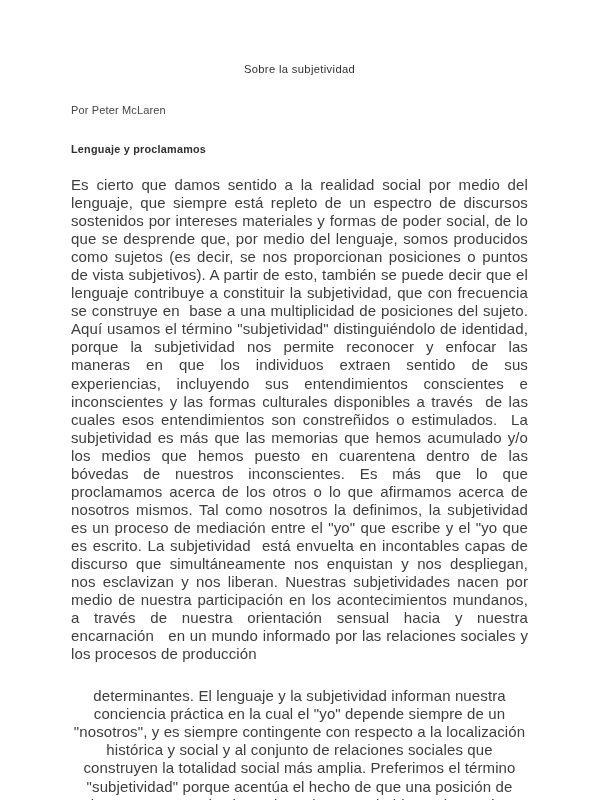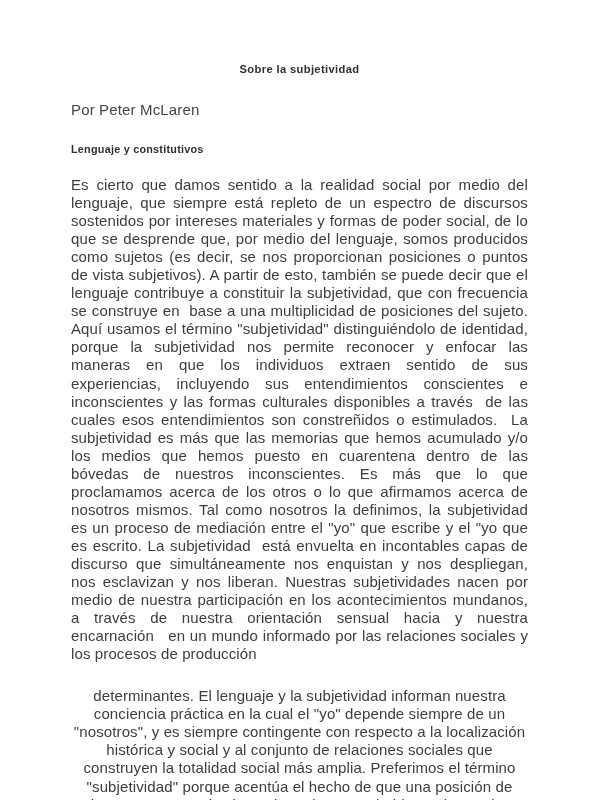--- a/index.html
+++ b/index.html
@@ -22,36 +22,36 @@
     width: 600px;
     height: 800px;
     background: #ffffff;
     box-sizing: border-box;
   }
 
   .doc-title {
     margin: 0;
     padding: 0;
     font-size: 11.2px;
-    font-weight: bold;
+    font-weight: normal;
     letter-spacing: 0.35px;
     text-align: center;
     color: #2f2f2f;
     position: absolute;
     left: 71px;
     top: 63px;
     width: 457px;
   }
 
   .byline {
     position: absolute;
     left: 71px;
     top: 103px;
     width: 457px;
-    font-size: 15px;
+    font-size: 11px;
     line-height: 14px;
     color: #454545;
     letter-spacing: 0.15px;
   }
 
   .section-heading {
     position: absolute;
     left: 71px;
     top: 142px;
     width: 457px;
@@ -91,19 +91,19 @@
 </style>
 </head>
 <body>
 
 <div class="page">
 
   <h1 class="doc-title">Sobre la subjetividad</h1>
 
   <div class="byline">Por Peter McLaren</div>
 
-  <div class="section-heading">Lenguaje y constitutivos</div>
+  <div class="section-heading">Lenguaje y proclamamos</div>
 
   <div class="body-block">
     <p class="body-para"><span>Es cierto que damos sentido a la realidad social por medio del lenguaje, que siempre está repleto de un espectro de discursos sostenidos por intereses materiales y formas de poder social, de lo que se desprende que, por medio del lenguaje, somos producidos como sujetos (es decir, se nos proporcionan posiciones o puntos de vista subjetivos). A partir de esto, también se puede decir que el lenguaje contribuye a constituir la subjetividad, que con frecuencia se construye en  base a una multiplicidad de posiciones del sujeto. Aquí usamos el término "subjetividad" distinguiéndolo de identidad, porque la subjetividad nos permite reconocer y enfocar las maneras en que los individuos extraen sentido de sus experiencias, incluyendo sus entendimientos conscientes e inconscientes y las formas culturales disponibles a través  de las cuales esos entendimientos son constreñidos o estimulados.  La subjetividad es más que las memorias que hemos acumulado y/o los medios que hemos puesto en cuarentena dentro de las bóvedas de nuestros inconscientes. Es más que lo que proclamamos acerca de los otros o lo que afirmamos acerca de nosotros mismos. Tal como nosotros la definimos, la subjetividad es un proceso de mediación entre el "yo" que escribe y el "yo que es escrito. La subjetividad  está envuelta en incontables capas de discurso que simultáneamente nos enquistan y nos despliegan, nos esclavizan y nos liberan. Nuestras subjetividades nacen por medio de nuestra participación en los acontecimientos mundanos, a través de nuestra orientación sensual hacia y nuestra encarnación   en un mundo informado por las relaciones sociales y los procesos de producción</span><span class="hard-break-line">determinantes. El lenguaje y la subjetividad informan nuestra conciencia práctica en la cual el "yo" depende siempre de un "nosotros", y es siempre contingente con respecto a la localización histórica y social y al conjunto de relaciones sociales que construyen la totalidad social más amplia. Preferimos el término "subjetividad" porque acentúa el hecho de que una posición de sujeto es un punto de vista adoptado por un hablante dentro de un discurso que puede afirmar u oponerse a las posiciones adoptadas por otros hablantes. Los discursos se invisten con formas materiales e institucionales y están gobernados por prácticas discursivas que refieren a las reglas históricas anónimas que gobiernan lo que debe decirse y lo que no, quién puede hablar con autoridad y quién debe escuchar. Como los discursos emergen y son constitutivos de particulares configuraciones de poder, están necesariamente ligados a una posición ideológica. Los discursos son ideológicos, no</span></p>
   </div>
 
 </div>
 
 </body></html>

